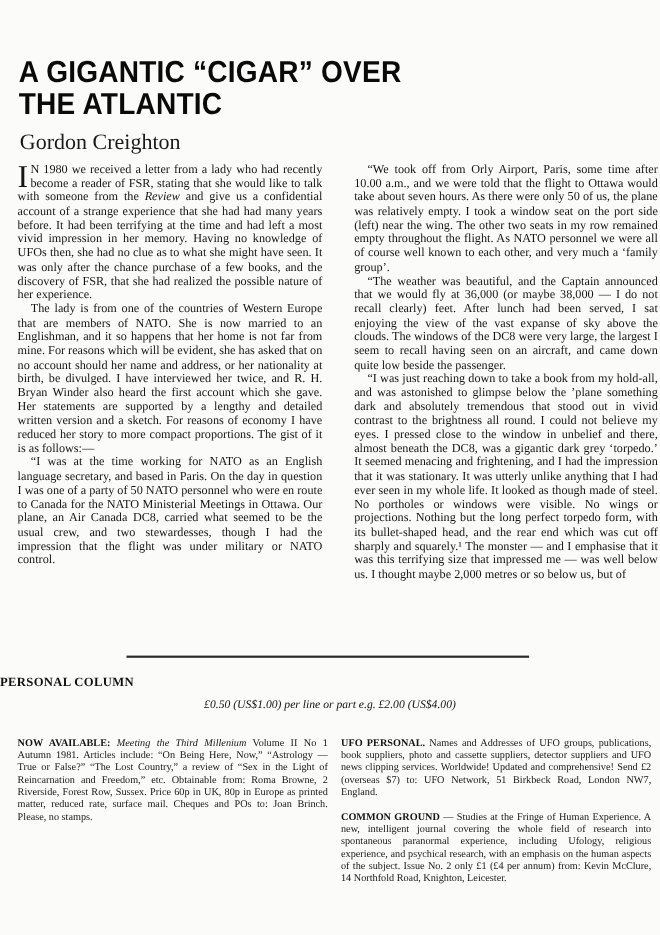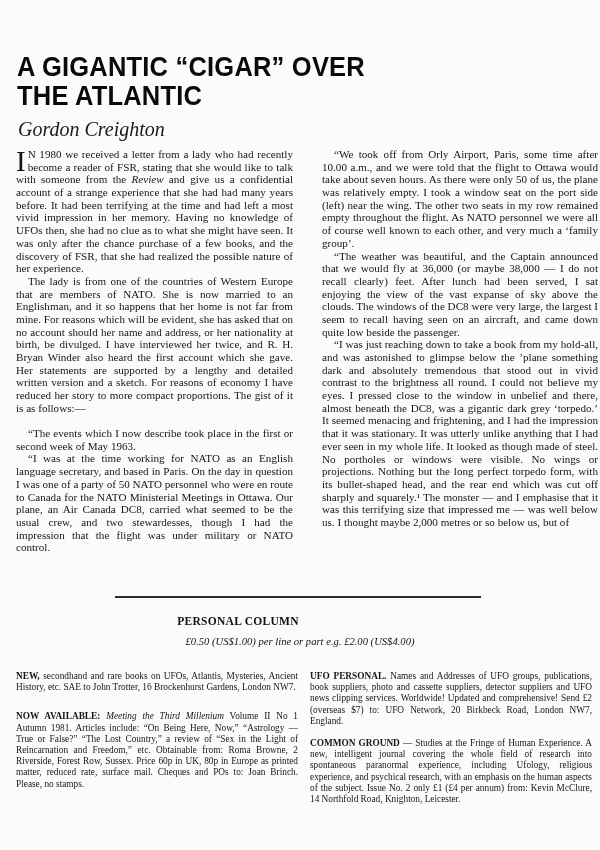--- a/index.html
+++ b/index.html
@@ -6,21 +6,21 @@
     body { width: 600px; height: 850px; position: relative; overflow: hidden; color: #111; }
     .title {
       position: absolute; left: 17px; top: 52px; width: 520px;
       font-family: "Liberation Sans", sans-serif; font-weight: bold;
       font-size: 25.5px; line-height: 27px; letter-spacing: 0.2px; color: #0a0a0a;
       transform: scaleY(1.08); transform-origin: top left;
     }
     .title div { white-space: nowrap; }
     .author {
       position: absolute; left: 18px; top: 118px;
-      font-family: "Liberation Serif", serif; font-style: italic;
+      font-family: "Liberation Serif", serif; 
       font-size: 20px; color: #1a1a1a;
     }
     .col {
       position: absolute; top: 148px; width: 277px;
       font-family: "Liberation Serif", serif; font-size: 11.1px;
       line-height: 12.68px; color: #151515;
     }
     .col.left { left: 16px; }
     .col.right { left: 310px; width: 276px; margin-left: 12px; }
     .col p { margin: 0; text-align: justify; text-indent: 12px; }
@@ -28,21 +28,21 @@
     .col p.gap { margin-top: 12.68px; }
     .dropcap {
       float: left; font-size: 29px; line-height: 24px; margin: 1px 2px 0 0;
       font-family: "Liberation Serif", serif;
     }
     .divider {
       position: absolute; left: 115px; top: 596px; width: 366px; height: 2px;
       background: #2b2b2b;
     }
     .pc-heading {
-      position: absolute; left: 0; width: 476px; top: 615px; text-align: center;
+      position: absolute; left: 0; width: 476px; top: 615px; 
       font-family: "Liberation Serif", serif; font-weight: bold; font-size: 11.5px;
       letter-spacing: 0.3px;
     }
     .pc-price {
       position: absolute; left: 0; width: 600px; top: 636px; text-align: center;
       font-family: "Liberation Serif", serif; font-style: italic; font-size: 10.6px;
       line-height: 12.5px;
     }
     .ads {
       position: absolute; top: 671px; width: 282px;
@@ -60,46 +60,42 @@
 
 <div class="title">
   <div>A GIGANTIC “CIGAR” OVER</div>
   <div>THE ATLANTIC</div>
 </div>
 <div class="author">Gordon Creighton</div>
 
 <div class="col left">
   <p class="noindent"><span class="dropcap">I</span><span id="lp1">N 1980 we received a letter from a lady who had recently become a reader of FSR, stating that she would like to talk with someone from the <i>Review</i> and give us a confidential account of a strange experience that she had had many years before. It had been terrifying at the time and had left a most vivid impression in her memory. Having no knowledge of UFOs then, she had no clue as to what she might have seen. It was only after the chance purchase of a few books, and the discovery of FSR, that she had realized the possible nature of her experience.</span></p>
   <p>The lady is from one of the countries of Western Europe that are members of NATO. She is now married to an Englishman, and it so happens that her home is not far from mine. For reasons which will be evident, she has asked that on no account should her name and address, or her nationality at birth, be divulged. I have interviewed her twice, and R. H. Bryan Winder also heard the first account which she gave. Her statements are supported by a lengthy and detailed written version and a sketch. For reasons of economy I have reduced her story to more compact proportions. The gist of it is as follows:—</p>
-  <p class="gap">“The events which I now describe took place in the first or second week of May 1963.</p>
   <p>“I was at the time working for NATO as an English language secretary, and based in Paris. On the day in question I was one of a party of 50 NATO personnel who were en route to Canada for the NATO Ministerial Meetings in Ottawa. Our plane, an Air Canada DC8, carried what seemed to be the usual crew, and two stewardesses, though I had the impression that the flight was under military or NATO control.</p>
 </div>
 
 <div class="col right">
   <p>“We took off from Orly Airport, Paris, some time after 10.00 a.m., and we were told that the flight to Ottawa would take about seven hours. As there were only 50 of us, the plane was relatively empty. I took a window seat on the port side (left) near the wing. The other two seats in my row remained empty throughout the flight. As NATO personnel we were all of course well known to each other, and very much a ‘family group’.</p>
   <p>“The weather was beautiful, and the Captain announced that we would fly at 36,000 (or maybe 38,000 — I do not recall clearly) feet. After lunch had been served, I sat enjoying the view of the vast expanse of sky above the clouds. The windows of the DC8 were very large, the largest I seem to recall having seen on an aircraft, and came down quite low beside the passenger.</p>
   <p>“I was just reaching down to take a book from my hold-all, and was astonished to glimpse below the ’plane something dark and absolutely tremendous that stood out in vivid contrast to the brightness all round. I could not believe my eyes. I pressed close to the window in unbelief and there, almost beneath the DC8, was a gigantic dark grey ‘torpedo.’ It seemed menacing and frightening, and I had the impression that it was stationary. It was utterly unlike anything that I had ever seen in my whole life. It looked as though made of steel. No portholes or windows were visible. No wings or projections. Nothing but the long perfect torpedo form, with its bullet-shaped head, and the rear end which was cut off sharply and squarely.¹ The monster — and I emphasise that it was this terrifying size that impressed me — was well below us. I thought maybe 2,000 metres or so below us, but of</p>
 </div>
 
 <div class="divider"></div>
 
 <div class="pc-heading">PERSONAL COLUMN</div>
 <div class="pc-price">
   <div>£0.50 (US$1.00) per line or part e.g. £2.00 (US$4.00)</div>
 </div>
 
 <div class="ads left">
   <p class="ad">
-    <span class="lead">NEW,</span><span> secondhand and rare books on UFOs, Atlantis, Mysteries, Ancient History, etc. SAE to John Trotter, 16 Brockenhurst Gardens, London NW7.</span>
-  </p>
-  <p class="ad">
     <span class="lead">NOW AVAILABLE:</span><i> Meeting the Third Millenium</i><span> Volume II No 1 Autumn 1981. Articles include: “On Being Here, Now,” “Astrology — True or False?” “The Lost Country,” a review of “Sex in the Light of Reincarnation and Freedom,” etc. Obtainable from: Roma Browne, 2 Riverside, Forest Row, Sussex. Price 60p in UK, 80p in Europe as printed matter, reduced rate, surface mail. Cheques and POs to: Joan Brinch. Please, no stamps.</span>
   </p>
 </div>
 
 <div class="ads right">
   <p class="ad">
-    <span class="lead">UFO PERSONAL.</span><span> Names and Addresses of UFO groups, publications, book suppliers, photo and cassette suppliers, detector suppliers and UFO news clipping services. Worldwide! Updated and comprehensive! Send £2 (overseas $7) to: UFO Network, 20 Birkbeck Road, London NW7, England.</span>
+    <span class="lead">UFO PERSONAL.</span><span> Names and Addresses of UFO groups, publications, book suppliers, photo and cassette suppliers, detector suppliers and UFO news clipping services. Worldwide! Updated and comprehensive! Send £2 (overseas $7) to: UFO Network, 51 Birkbeck Road, London NW7, England.</span>
   </p>
   <p class="ad">
     <span class="lead">COMMON GROUND</span><span> — Studies at the Fringe of Human Experience. A new, intelligent journal covering the whole field of research into spontaneous paranormal experience, including Ufology, religious experience, and psychical research, with an emphasis on the human aspects of the subject. Issue No. 2 only £1 (£4 per annum) from: Kevin McClure, 14 Northfold Road, Knighton, Leicester.</span>
   </p>
 </div>
 
 </body></html>

